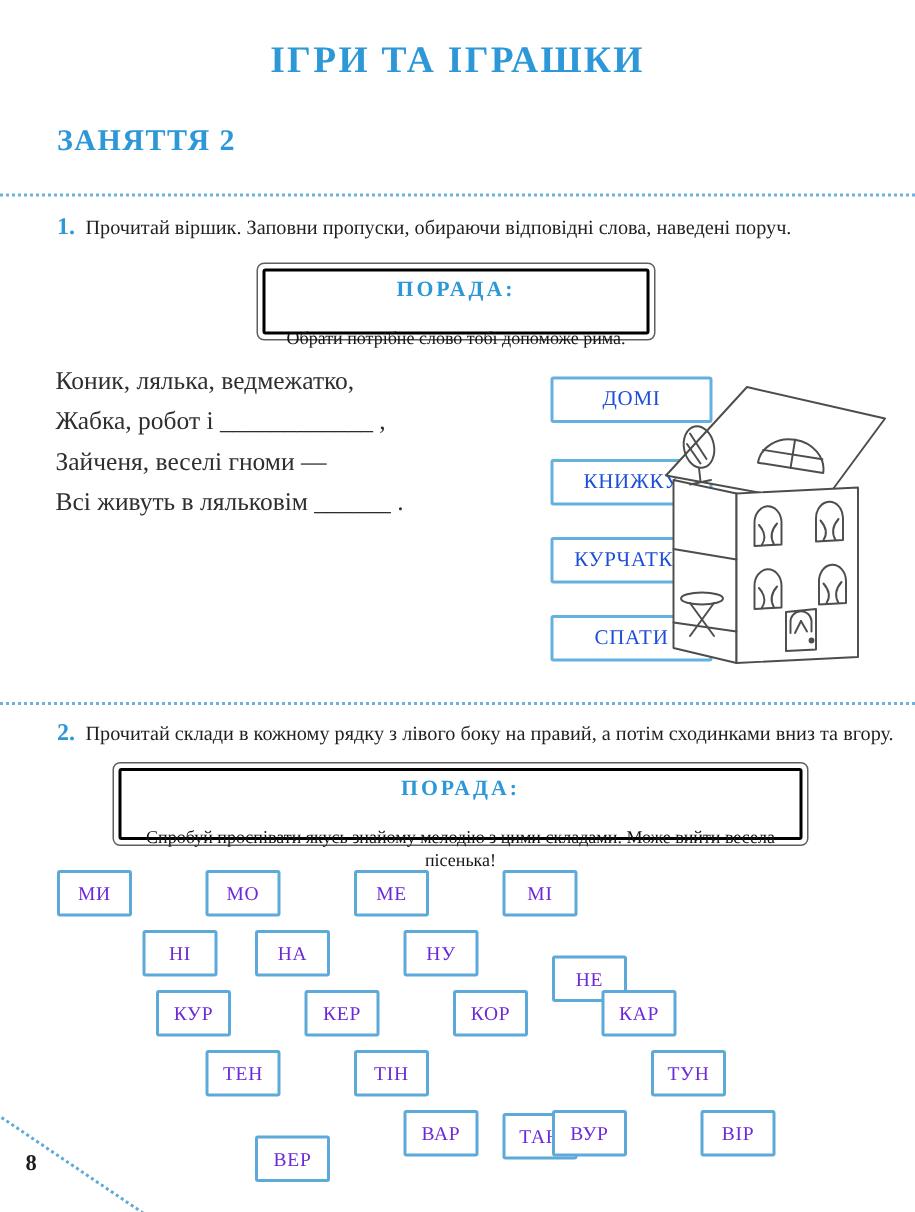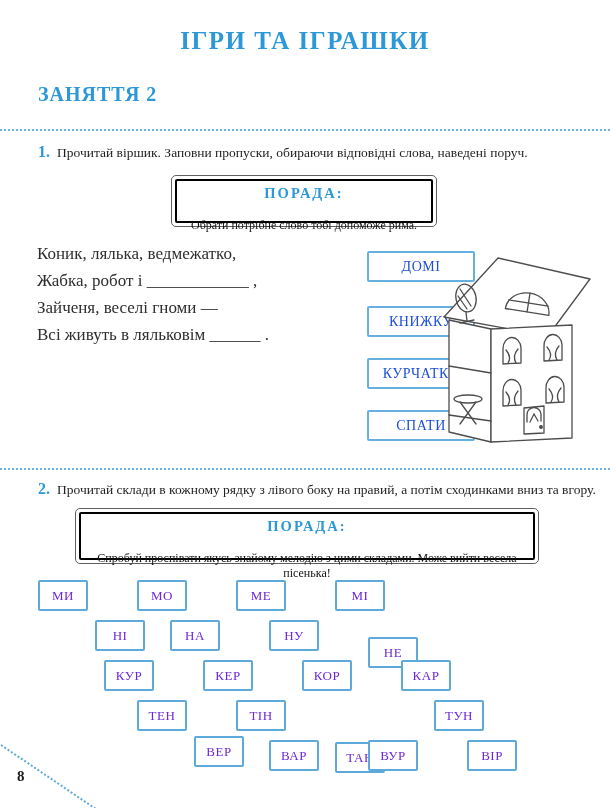--- a/index.html
+++ b/index.html
@@ -174,21 +174,21 @@
       <div class="syl-box" style="left: 269px; top: 45px;">НУ</div>
       <div class="syl-box" style="left: 368px; top: 45px; margin-top: 17px;">НЕ</div>
       <div class="syl-box" style="left: 104px; top: 85px;">КУР</div>
       <div class="syl-box" style="left: 203px; top: 85px;">КЕР</div>
       <div class="syl-box" style="left: 302px; top: 85px;">КОР</div>
       <div class="syl-box" style="left: 401px; top: 85px;">КАР</div>
       <div class="syl-box" style="left: 137px; top: 125px;">ТЕН</div>
       <div class="syl-box" style="left: 236px; top: 125px;">ТІН</div>
       <div class="syl-box" style="left: 335px; top: 125px; margin-top: 42px;">ТАН</div>
       <div class="syl-box" style="left: 434px; top: 125px;">ТУН</div>
-      <div class="syl-box" style="left: 170px; top: 161px; margin-left: 24px;">ВЕР</div>
+      <div class="syl-box" style="left: 170px; top: 182px;">ВЕР</div>
       <div class="syl-box" style="left: 269px; top: 165px;">ВАР</div>
       <div class="syl-box" style="left: 368px; top: 165px;">ВУР</div>
       <div class="syl-box" style="left: 467px; top: 165px;">ВІР</div>
     </div>
 
   <div class="diag-dotted"></div>
   <div class="page-number">8</div>
 
 </div>
 

